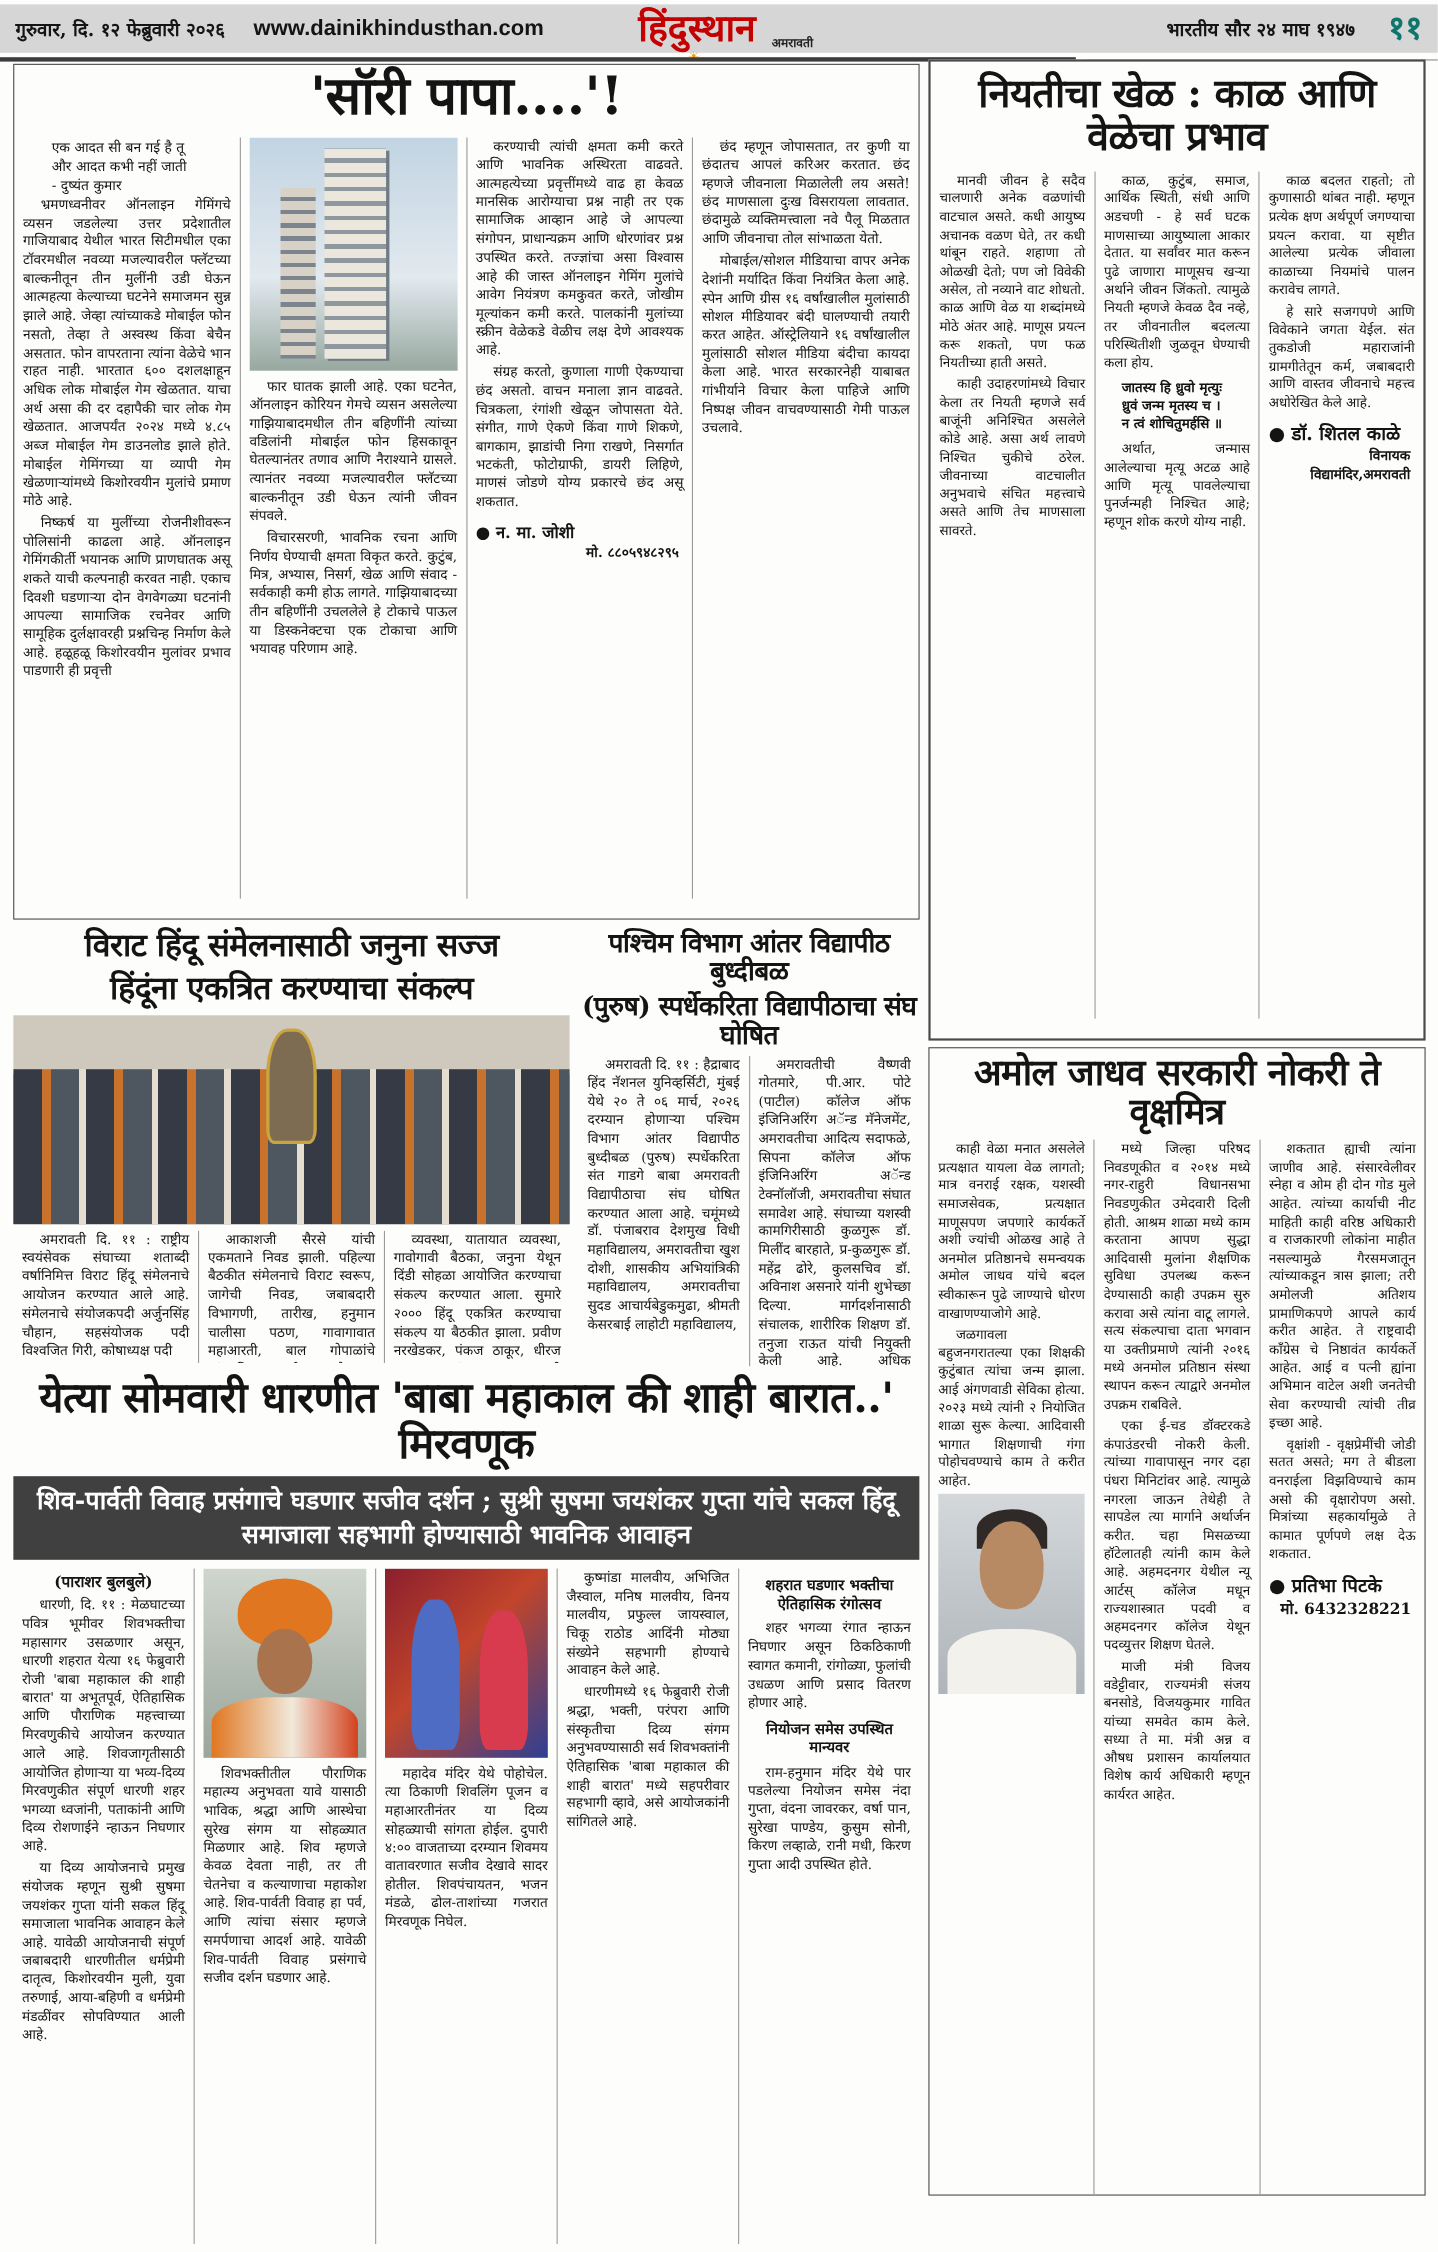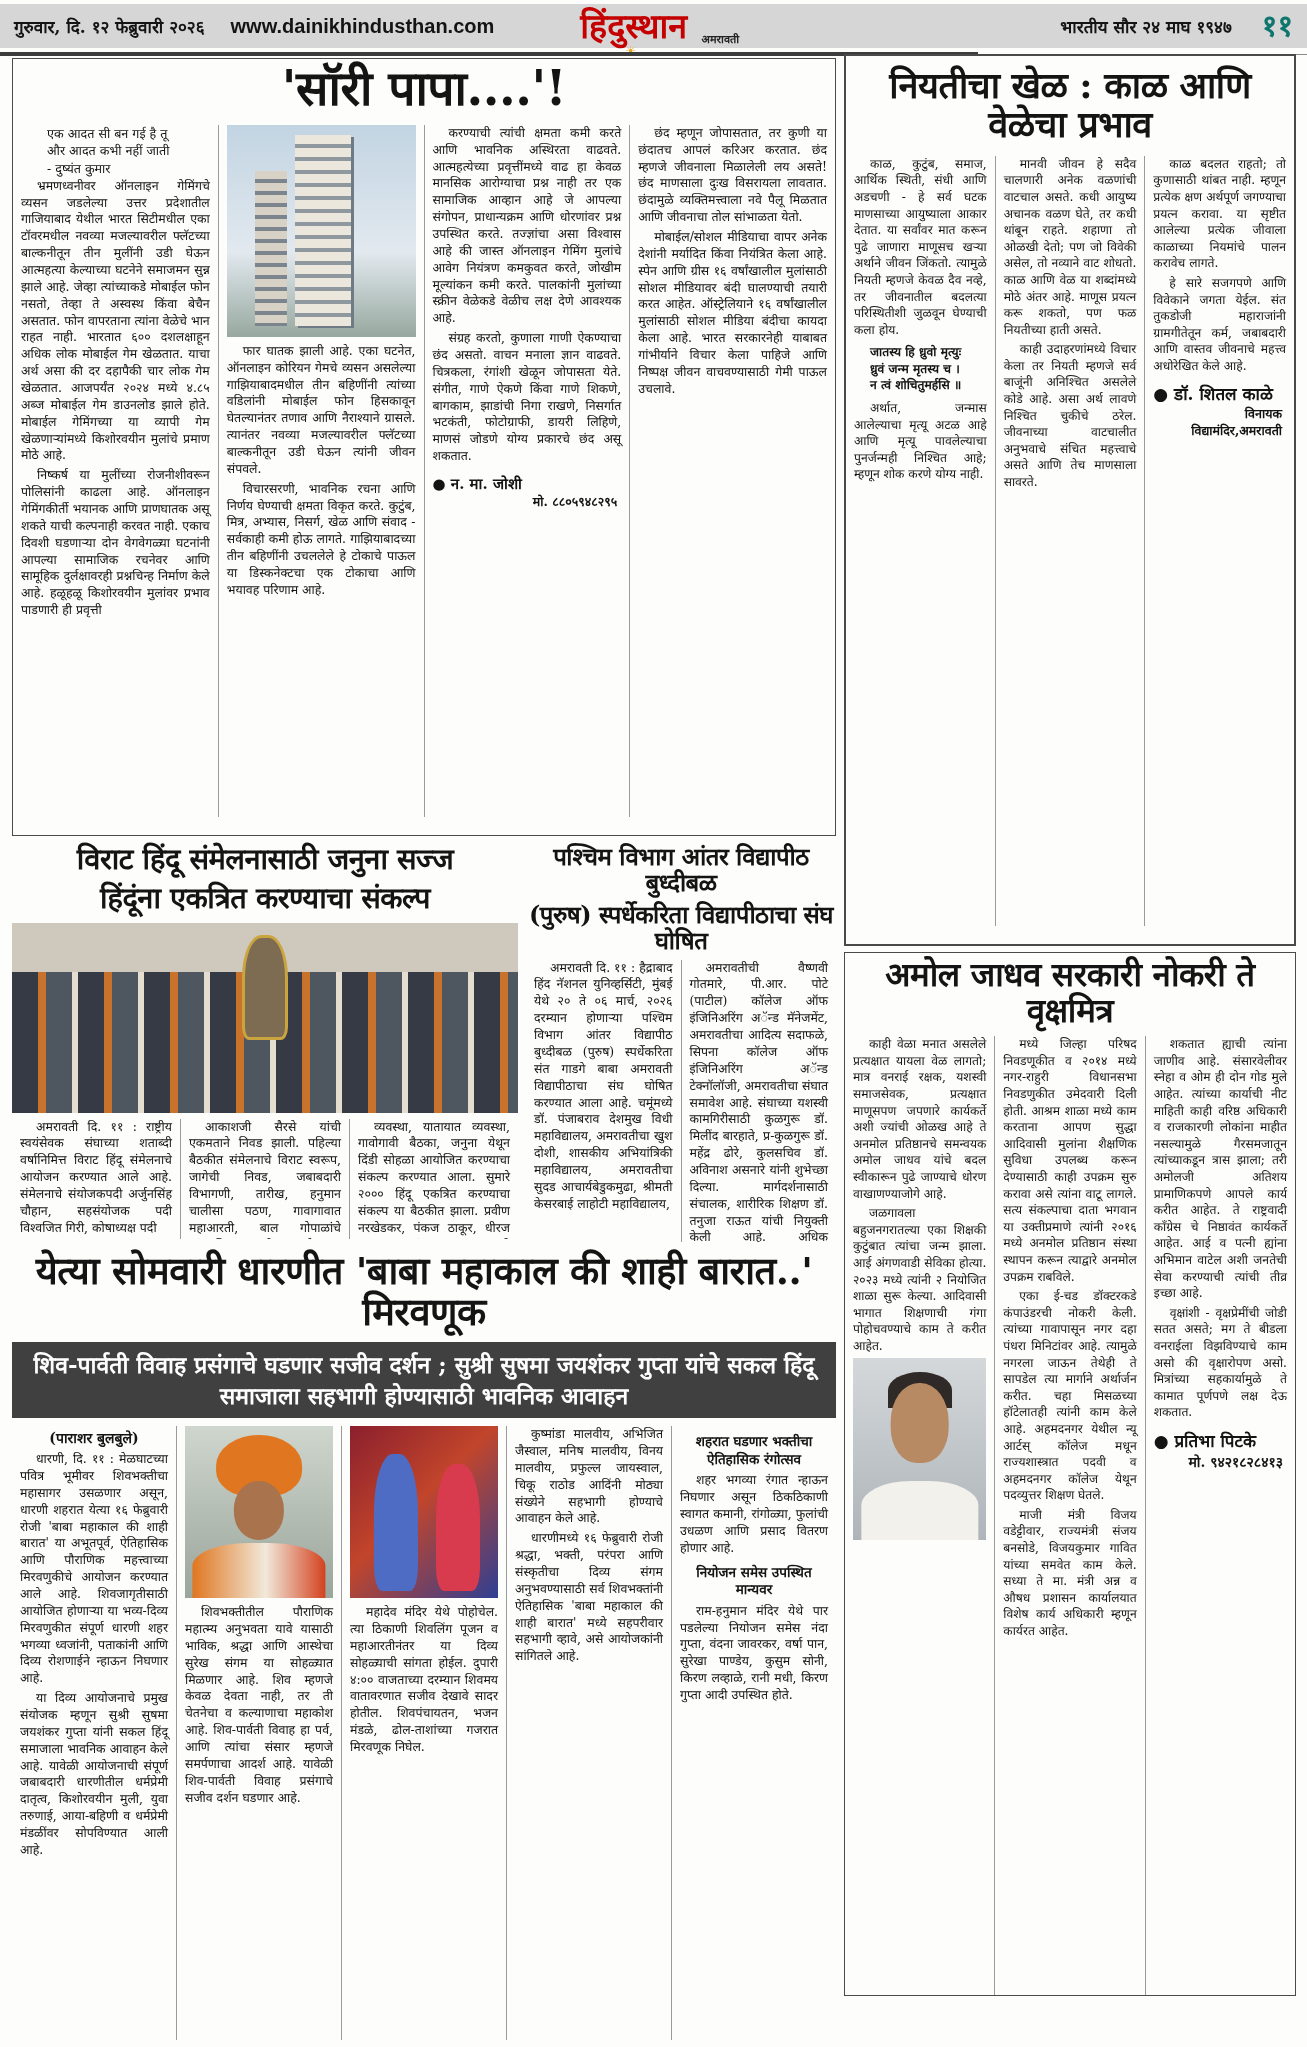--- a/index.html
+++ b/index.html
@@ -141,35 +141,35 @@
         </div>
     </div>
   </div>
 </div>
 
 <div class="article bordered" id="art-niyati">
   <div class="hl hl-niyati">नियतीचा खेळ : काळ आणि वेळेचा प्रभाव</div>
   <div class="cols">
     <div class="col">
       <div class="plist">
+          <p>मानवी जीवन हे सदैव चालणारी अनेक वळणांची वाटचाल असते. कधी आयुष्य अचानक वळण घेते, तर कधी थांबून राहते. शहाणा तो ओळखी देतो; पण जो विवेकी असेल, तो नव्याने वाट शोधतो. काळ आणि वेळ या शब्दांमध्ये मोठे अंतर आहे. माणूस प्रयत्न करू शकतो, पण फळ नियतीच्या हाती असते.</p>
+          <p>काही उदाहरणांमध्ये विचार केला तर नियती म्हणजे सर्व बाजूंनी अनिश्चित असलेले कोडे आहे. असा अर्थ लावणे निश्चित चुकीचे ठरेल. जीवनाच्या वाटचालीत अनुभवाचे संचित महत्त्वाचे असते आणि तेच माणसाला सावरते.</p>
+        </div>
+    </div>
+    <div class="col">
+      <div class="plist">
           <p>काळ, कुटुंब, समाज, आर्थिक स्थिती, संधी आणि अडचणी - हे सर्व घटक माणसाच्या आयुष्याला आकार देतात. या सर्वांवर मात करून पुढे जाणारा माणूसच खऱ्या अर्थाने जीवन जिंकतो. त्यामुळे नियती म्हणजे केवळ दैव नव्हे, तर जीवनातील बदलत्या परिस्थितीशी जुळवून घेण्याची कला होय.</p>
         </div>
       <div class="verse plist">
           <p>जातस्य हि ध्रुवो मृत्युः</p>
           <p>ध्रुवं जन्म मृतस्य च ।</p>
           <p>न त्वं शोचितुमर्हसि ॥</p>
         </div>
       <div class="plist">
           <p>अर्थात, जन्मास आलेल्याचा मृत्यू अटळ आहे आणि मृत्यू पावलेल्याचा पुनर्जन्मही निश्चित आहे; म्हणून शोक करणे योग्य नाही.</p>
-        </div>
-    </div>
-    <div class="col">
-      <div class="plist">
-          <p>मानवी जीवन हे सदैव चालणारी अनेक वळणांची वाटचाल असते. कधी आयुष्य अचानक वळण घेते, तर कधी थांबून राहते. शहाणा तो ओळखी देतो; पण जो विवेकी असेल, तो नव्याने वाट शोधतो. काळ आणि वेळ या शब्दांमध्ये मोठे अंतर आहे. माणूस प्रयत्न करू शकतो, पण फळ नियतीच्या हाती असते.</p>
-          <p>काही उदाहरणांमध्ये विचार केला तर नियती म्हणजे सर्व बाजूंनी अनिश्चित असलेले कोडे आहे. असा अर्थ लावणे निश्चित चुकीचे ठरेल. जीवनाच्या वाटचालीत अनुभवाचे संचित महत्त्वाचे असते आणि तेच माणसाला सावरते.</p>
         </div>
     </div>
     <div class="col">
       <div class="plist">
           <p>काळ बदलत राहतो; तो कुणासाठी थांबत नाही. म्हणून प्रत्येक क्षण अर्थपूर्ण जगण्याचा प्रयत्न करावा. या सृष्टीत आलेल्या प्रत्येक जीवाला काळाच्या नियमांचे पालन करावेच लागते.</p>
           <p>हे सारे सजगपणे आणि विवेकाने जगता येईल. संत तुकडोजी महाराजांनी ग्रामगीतेतून कर्म, जबाबदारी आणि वास्तव जीवनाचे महत्त्व अधोरेखित केले आहे.</p>
         </div>
       <div class="byline">● डॉ. शितल काळे</div>
       <div class="byline-sub">विनायक विद्यामंदिर,अमरावती</div>
     </div>
@@ -239,21 +239,21 @@
           <p>एका ई-चड डॉक्टरकडे कंपाउंडरची नोकरी केली. त्यांच्या गावापासून नगर दहा पंधरा मिनिटांवर आहे. त्यामुळे नगरला जाऊन तेथेही ते सापडेल त्या मार्गाने अर्थार्जन करीत. चहा मिसळच्या हॉटेलातही त्यांनी काम केले आहे. अहमदनगर येथील न्यू आर्टस् कॉलेज मधून राज्यशास्त्रात पदवी व अहमदनगर कॉलेज येथून पदव्युत्तर शिक्षण घेतले.</p>
           <p>माजी मंत्री विजय वडेट्टीवार, राज्यमंत्री संजय बनसोडे, विजयकुमार गावित यांच्या समवेत काम केले. सध्या ते मा. मंत्री अन्न व औषध प्रशासन कार्यालयात विशेष कार्य अधिकारी म्हणून कार्यरत आहेत.</p>
         </div>
     </div>
     <div class="col">
       <div class="plist">
           <p>शकतात ह्याची त्यांना जाणीव आहे. संसारवेलीवर स्नेहा व ओम ही दोन गोड मुले आहेत. त्यांच्या कार्याची नीट माहिती काही वरिष्ठ अधिकारी व राजकारणी लोकांना माहीत नसल्यामुळे गैरसमजातून त्यांच्याकडून त्रास झाला; तरी अमोलजी अतिशय प्रामाणिकपणे आपले कार्य करीत आहेत. ते राष्ट्रवादी काँग्रेस चे निष्ठावंत कार्यकर्ते आहेत. आई व पत्नी ह्यांना अभिमान वाटेल अशी जनतेची सेवा करण्याची त्यांची तीव्र इच्छा आहे.</p>
           <p>वृक्षांशी - वृक्षप्रेमींची जोडी सतत असते; मग ते बीडला वनराईला विझविण्याचे काम असो की वृक्षारोपण असो. मित्रांच्या सहकार्यामुळे ते कामात पूर्णपणे लक्ष देऊ शकतात.</p>
         </div>
       <div class="byline">● प्रतिभा पिटके</div>
-      <div class="byline-sub" style="font-size:14px">मो. ९४२१८२८४१३</div>
+      <div class="byline-sub" style="font-size:14px">मो. 6432328221</div>
     </div>
   </div>
 </div>
 
 <div class="article" id="art-mahakal">
   <div class="hl hl-mahakal">येत्या सोमवारी धारणीत 'बाबा महाकाल की शाही बारात..' मिरवणूक</div>
   <div class="blueband">शिव-पार्वती विवाह प्रसंगाचे घडणार सजीव दर्शन ; सुश्री सुषमा जयशंकर गुप्ता यांचे सकल हिंदू समाजाला सहभागी होण्यासाठी भावनिक आवाहन</div>
   <div class="cols">
     <div class="col">
       <div class="reporter">(पाराशर बुलबुले)</div>

